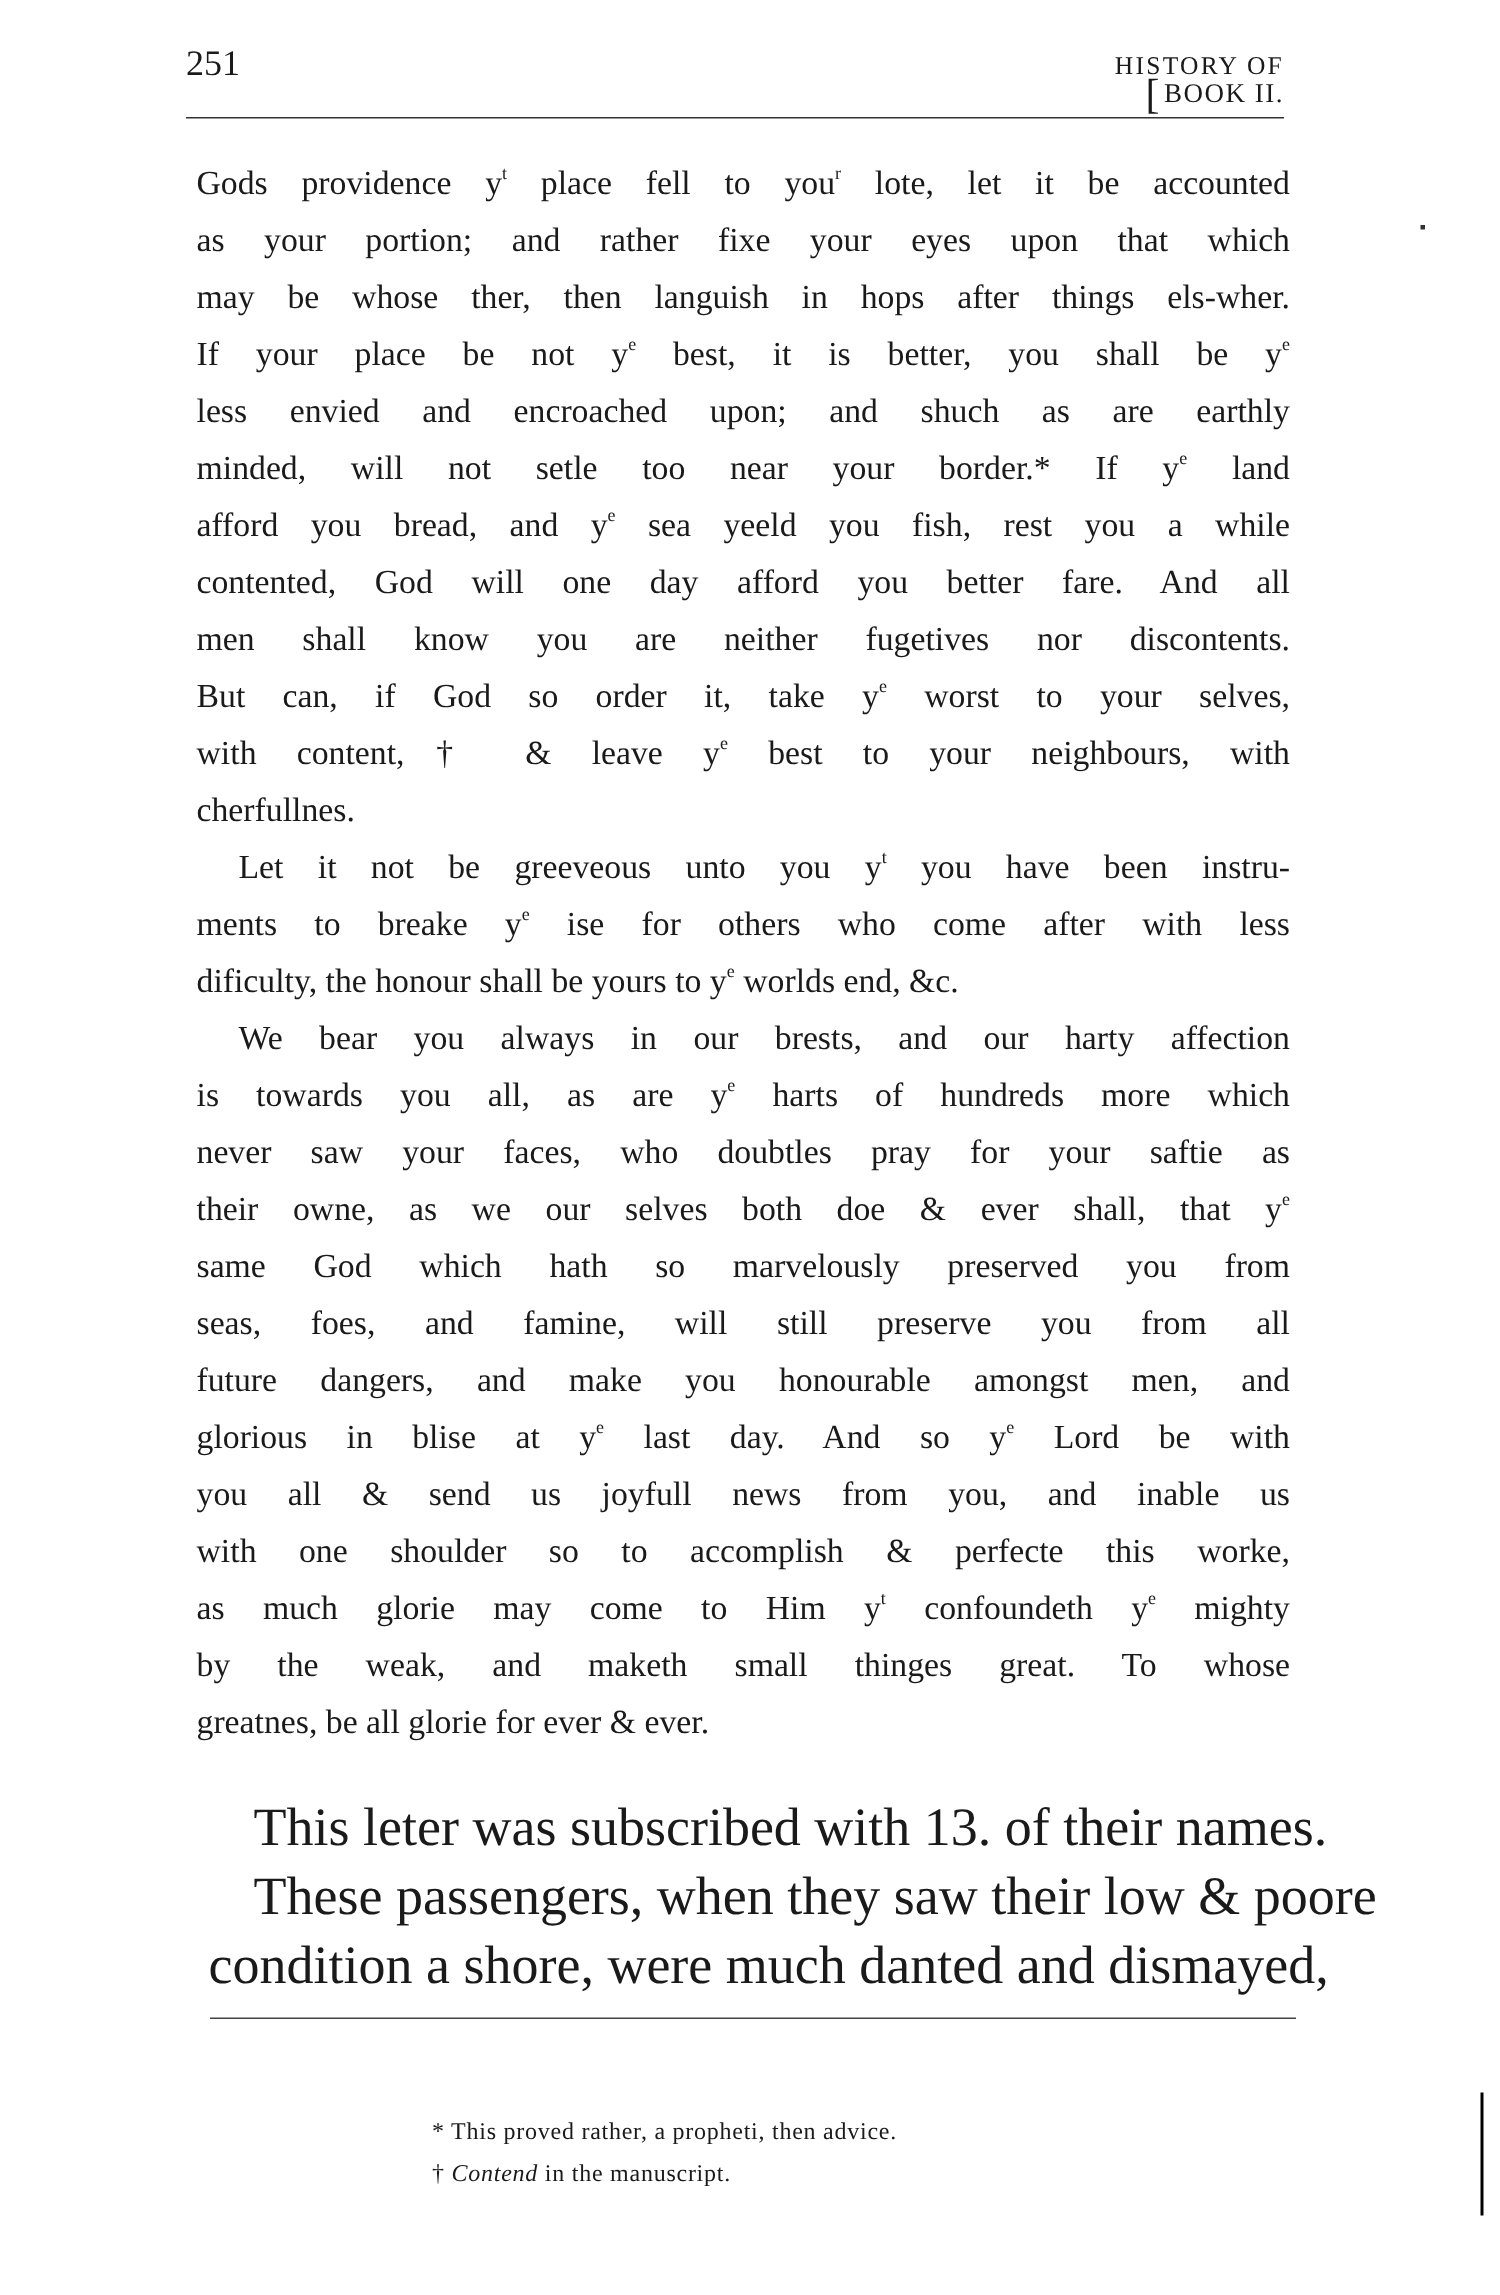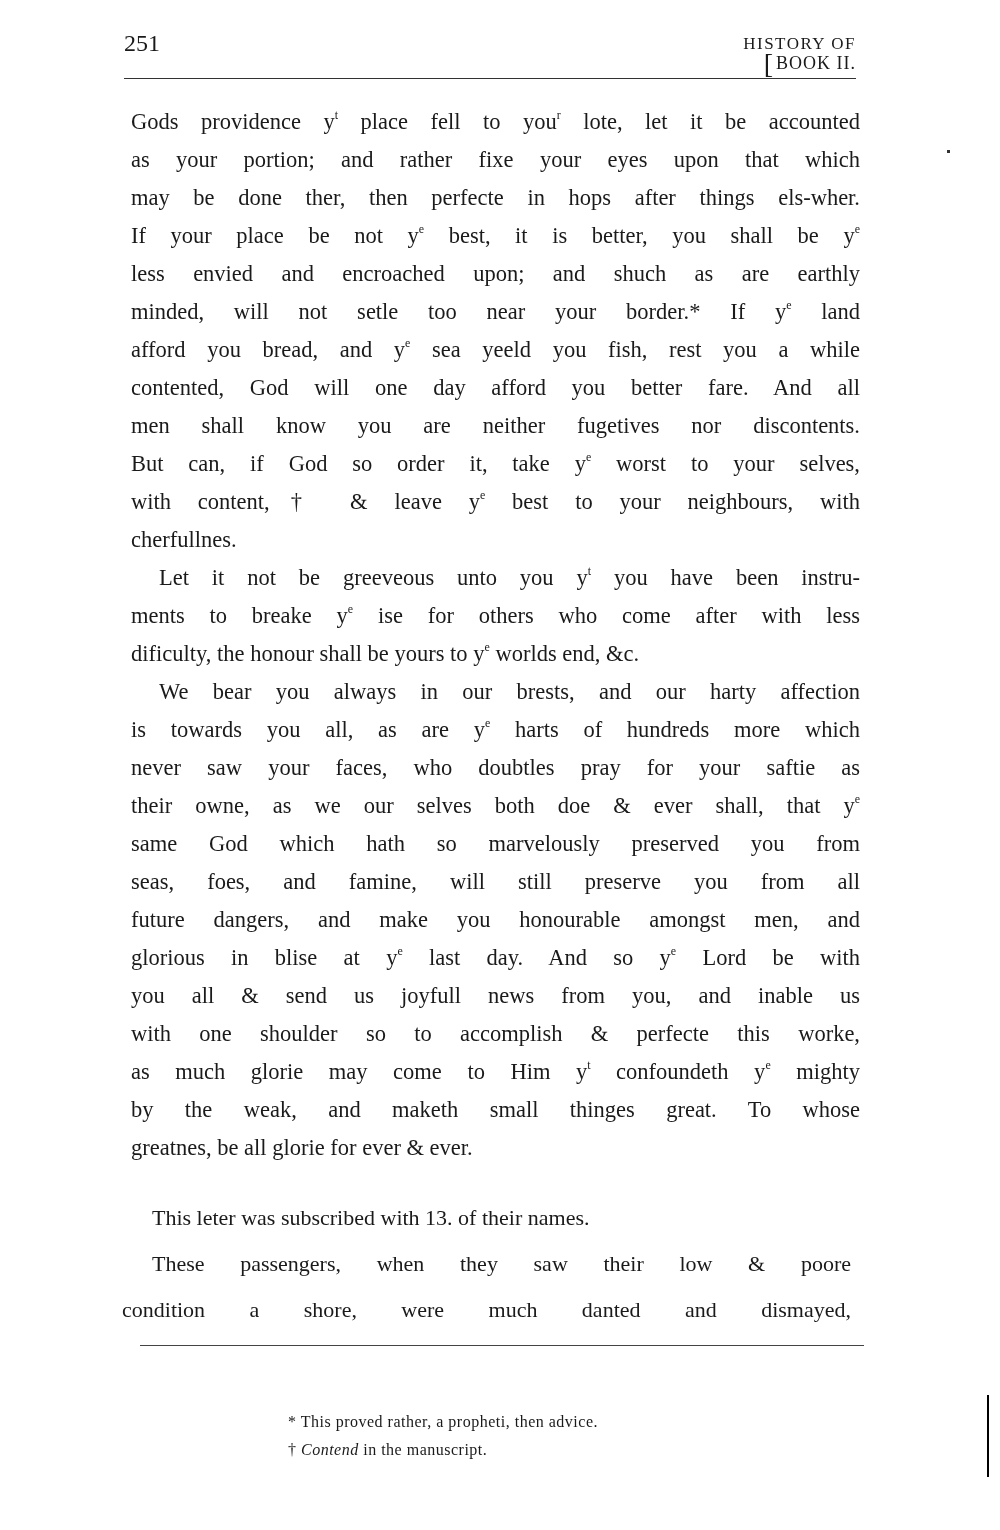--- a/index.html
+++ b/index.html
@@ -15,41 +15,41 @@
   .book-label { position: absolute; right: 0; top: 16px; font-size: 18px; letter-spacing: 1px; margin-left: 46px; }
   .book-label .bracket { font-size: 28px; position: relative; top: 4px; margin-right: 2px; }
   .rule-top { position: absolute; top: 78px; left: 124px; width: 732px; height: 0; border-top: 1.5px solid #333; }
   .body-text { position: absolute; top: 103px; left: 131px; width: 729px; font-size: 22.5px; line-height: 38px; }
   .line { display: block; text-align: justify; text-align-last: justify; white-space: nowrap; height: 38px; }
   .line.last { text-align-last: left; }
   .line.indent { padding-left: 28px; }
   .line > span { display: inline-block; width: 100%; text-align: justify; text-align-last: justify; }
   .line.last > span { text-align-last: left; }
   sup { font-size: 12px; vertical-align: 10px; line-height: 0; }
-  .big-text { position: absolute; top: 1195px; left: 122px; width: 729px; font-size: 22px; line-height: 46px; }
+  .big-text { position: absolute; top: 1195px; left: 139px; width: 729px; font-size: 36px; line-height: 46px; }
   .rule-bottom { position: absolute; top: 1345px; left: 140px; width: 724px; border-top: 1.5px solid #444; }
   .footnotes { position: absolute; top: 1408px; left: 288px; font-size: 16px; line-height: 28px; letter-spacing: 0.5px; }
   .footnotes em { font-style: italic; }
   .edge-mark { position: absolute; left: 987px; top: 1395px; width: 2px; height: 82px; background: #000; }
   .edge-mark2 { position: absolute; left: 947px; top: 150px; width: 3px; height: 3px; background: #333; }
 </style>
 </head>
 <body>
 
 <div class="header">
   <span class="page-number">251</span>
   <span class="running-title">HISTORY OF</span>
   <span class="book-label"><span class="bracket">[</span><span>BOOK II.</span></span>
 </div>
 <div class="rule-top"></div>
 
 <div class="body-text" id="body-text">
     <div class="line"><span>Gods providence y<sup>t</sup> place fell to you<sup>r</sup> lote, let it be accounted</span></div>
     <div class="line"><span>as your portion; and rather fixe your eyes upon that which</span></div>
-    <div class="line"><span>may be done ther, then perfecte in hops after things els-wher.</span></div>
+    <div class="line"><span>may be whose ther, then languish in hops after things els-wher.</span></div>
     <div class="line"><span>If your place be not y<sup>e</sup> best, it is better, you shall be y<sup>e</sup></span></div>
     <div class="line"><span>less envied and encroached upon; and shuch as are earthly</span></div>
     <div class="line"><span>minded, will not setle too near your border.* If y<sup>e</sup> land</span></div>
     <div class="line"><span>afford you bread, and y<sup>e</sup> sea yeeld you fish, rest you a while</span></div>
     <div class="line"><span>contented, God will one day afford you better fare. And all</span></div>
     <div class="line"><span>men shall know you are neither fugetives nor discontents.</span></div>
     <div class="line"><span>But can, if God so order it, take y<sup>e</sup> worst to your selves,</span></div>
     <div class="line"><span>with content,† &amp; leave y<sup>e</sup> best to your neighbours, with</span></div>
     <div class="line last"><span>cherfullnes.</span></div>
     <div class="line indent"><span>Let it not be greeveous unto you y<sup>t</sup> you have been instru-</span></div>

